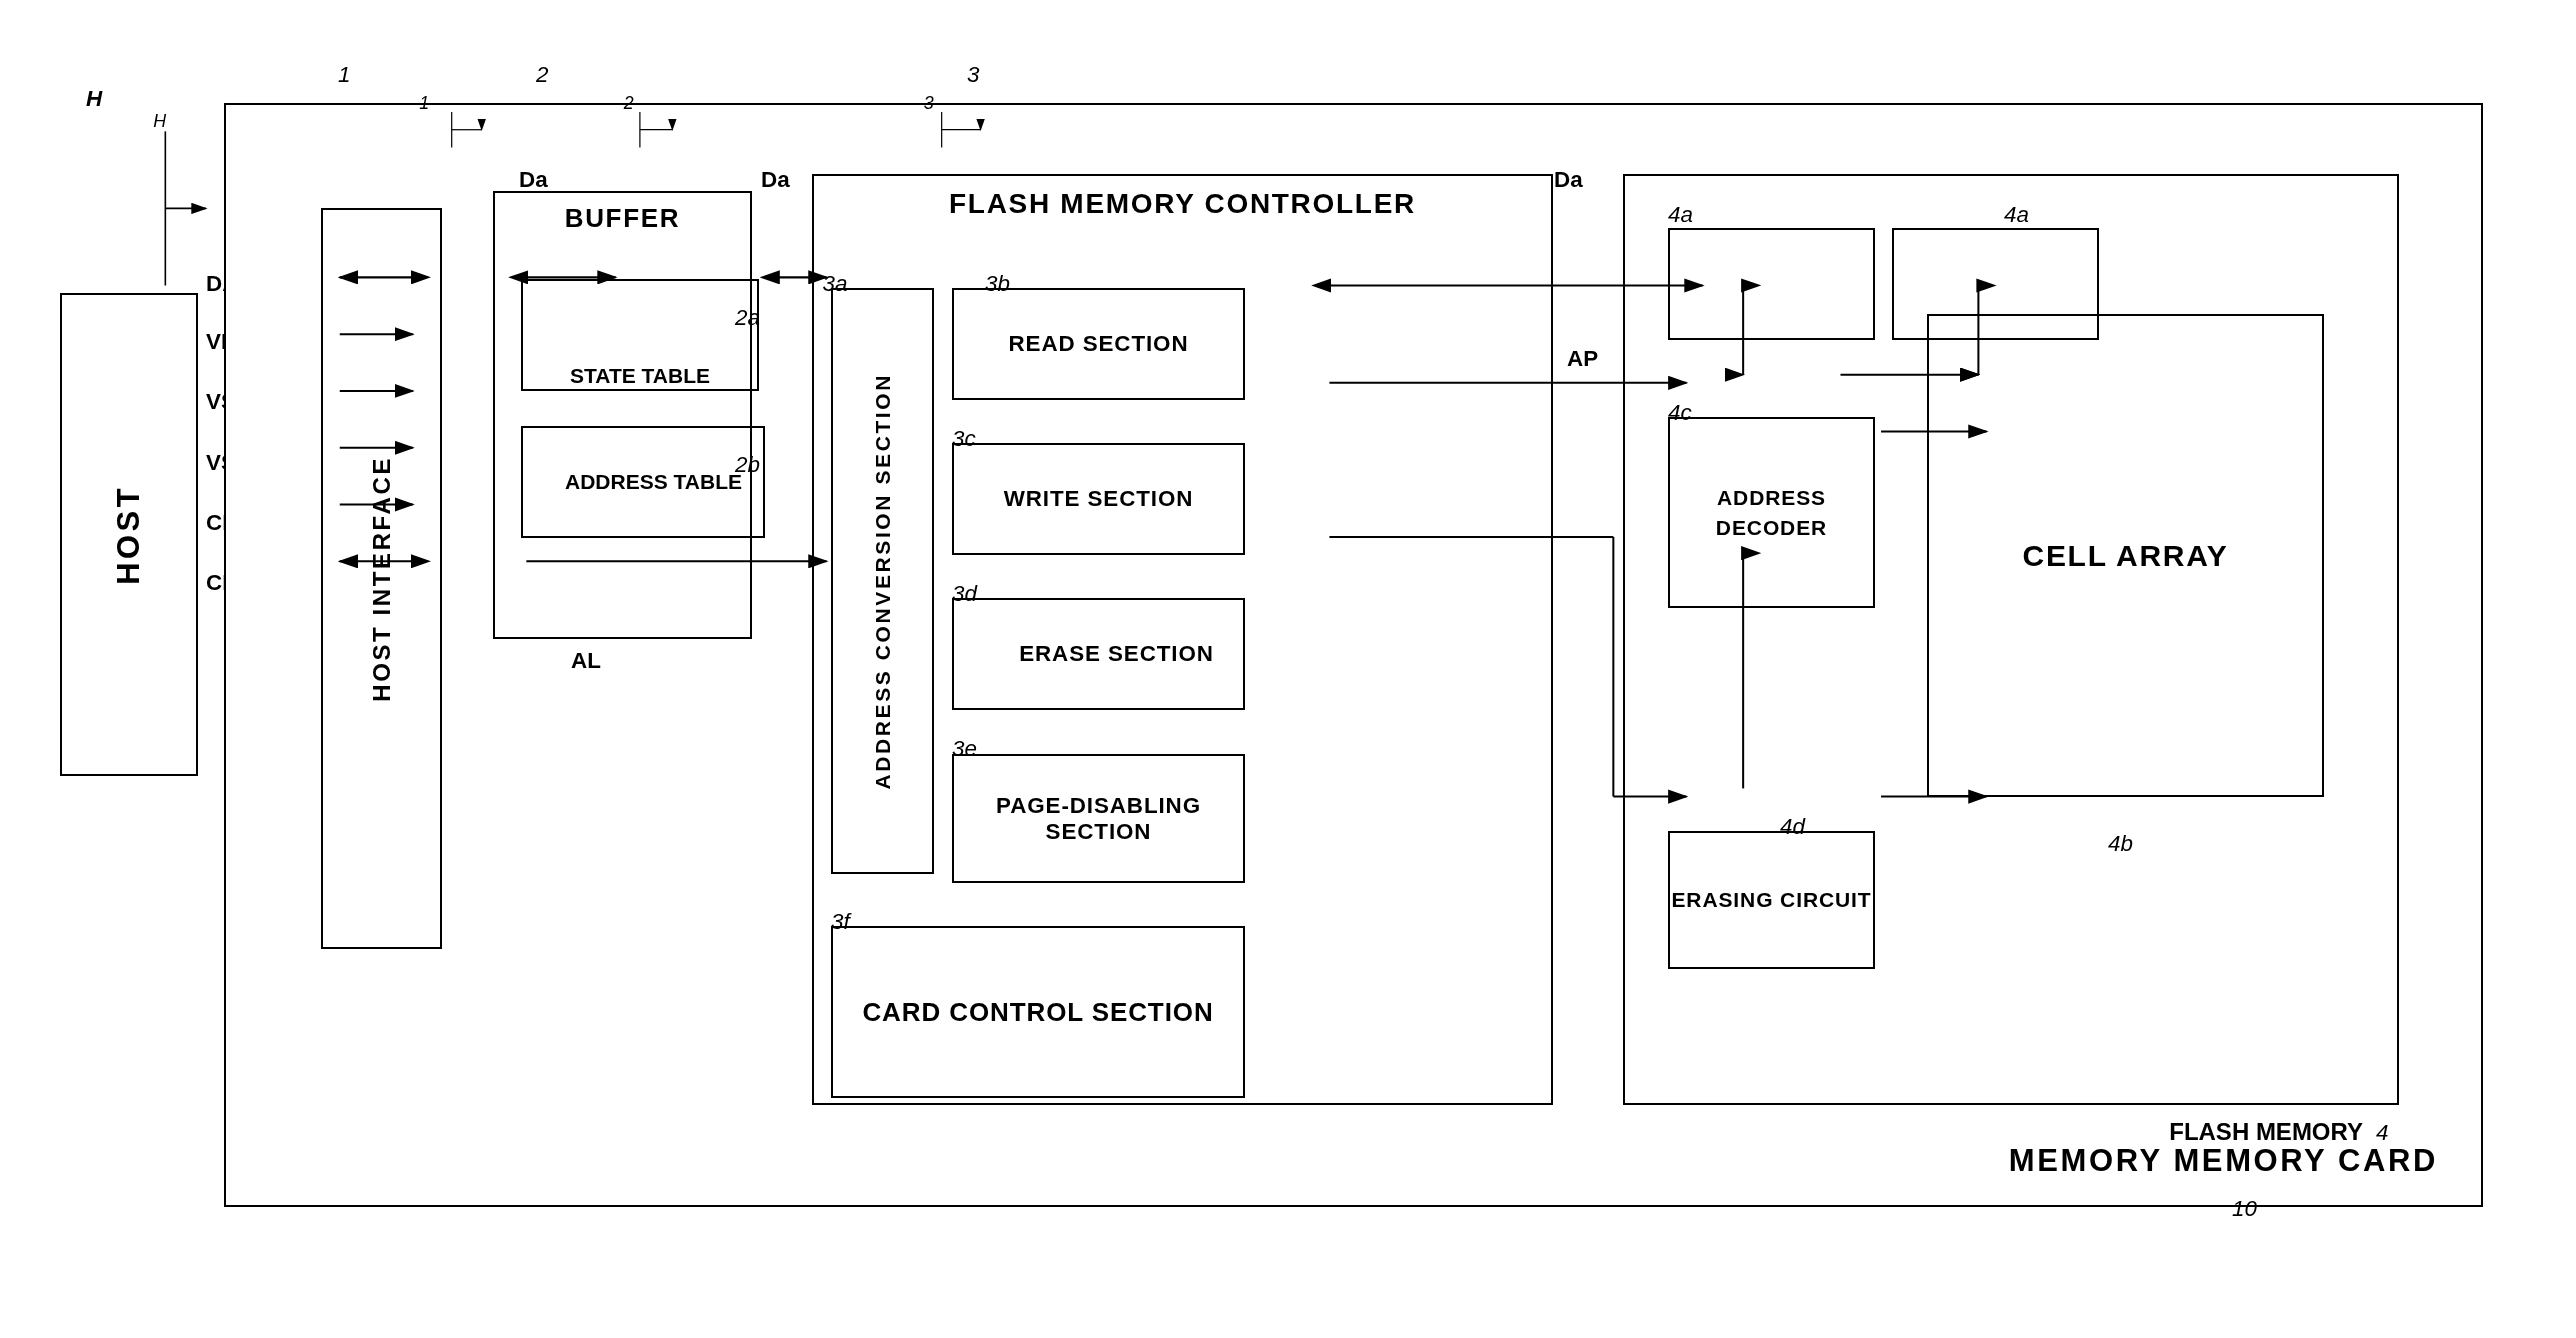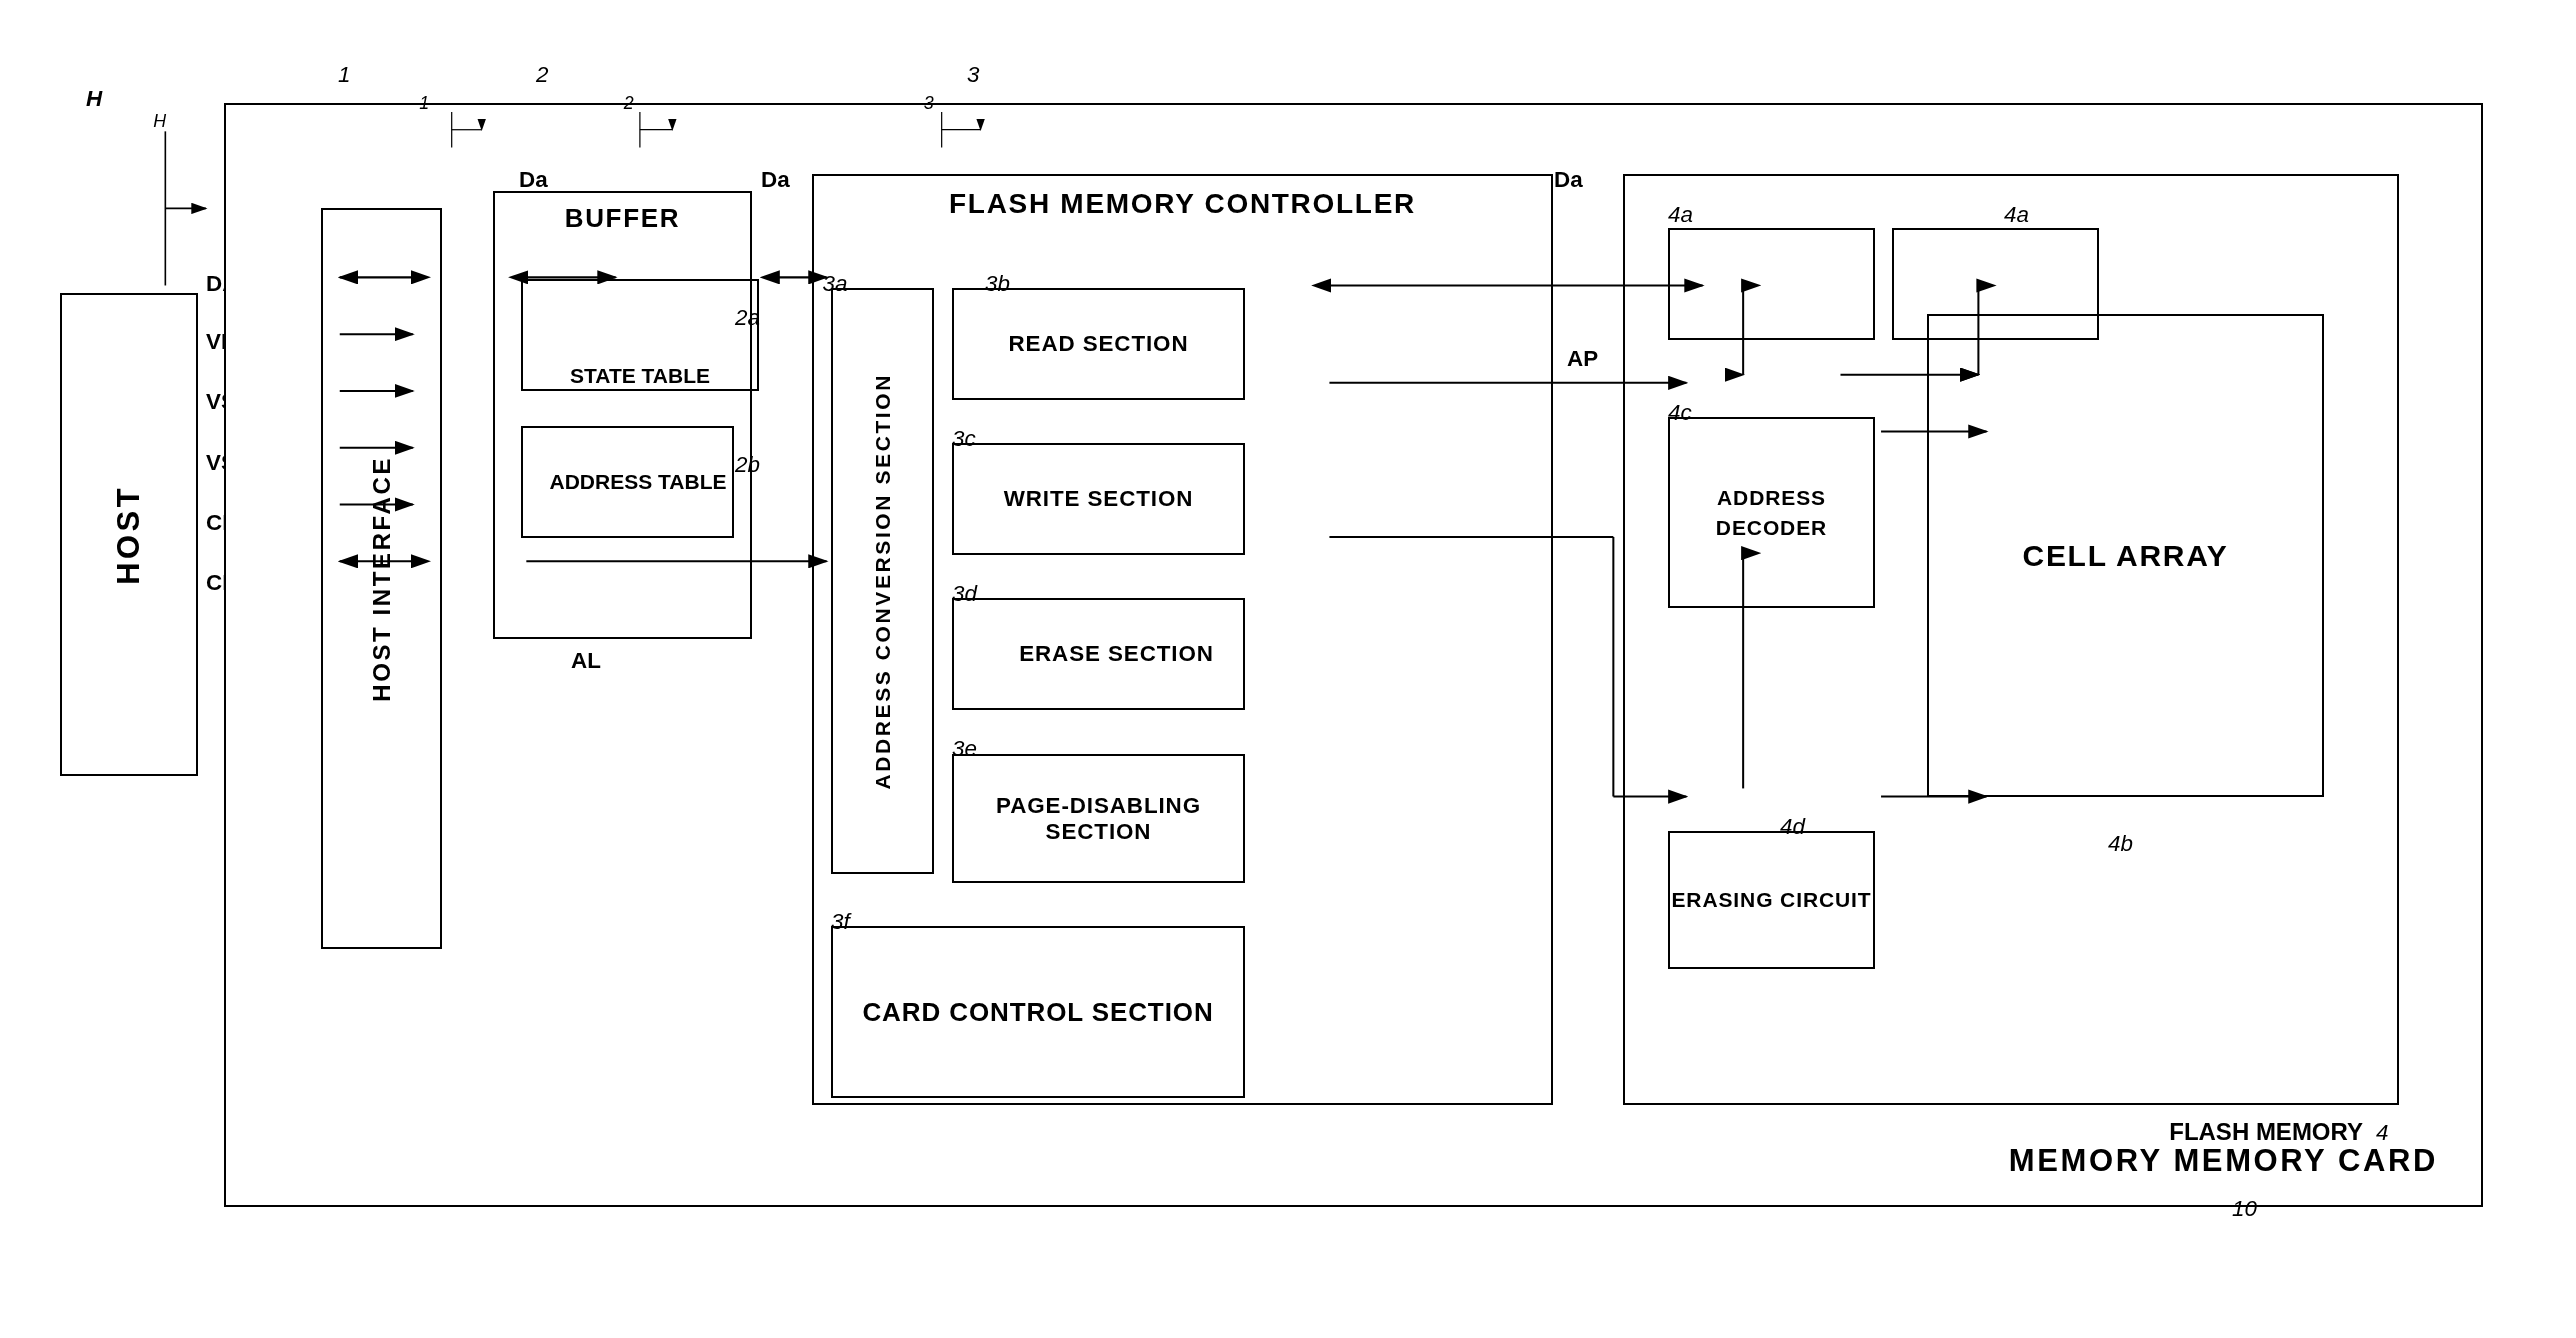--- a/index.html
+++ b/index.html
@@ -336,21 +336,21 @@
 
     <div class="buffer-box" style="position:absolute; top:86px; left:267px;">
       <div class="buffer-label">BUFFER</div>
 
       <div style="position:absolute; top:86px; left:26px; width:238px; height:112px; border:2.6px solid #000; display:flex; align-items:flex-end; justify-content:center;">
         <span class="state-table-label">STATE TABLE</span>
       </div>
 
       <div class="ref-num" style="position:absolute; top:112px; left:240px; font-style:italic;">2a</div>
 
-      <div style="position:absolute; top:233px; left:26px; width:213px; height:112px; border:2.6px solid #000; display:flex; align-items:center; justify-content:center;padding-left:21px;">
+      <div style="position:absolute; top:233px; left:26px; width:244px; height:112px; border:2.6px solid #000; display:flex; align-items:center; justify-content:center;padding-left:21px;">
         <span class="address-table-label">ADDRESS TABLE</span>
       </div>
 
       <div class="ref-num" style="position:absolute; top:259px; left:240px; font-style:italic;">2b</div>
     </div>
 
     <div class="label" style="position:absolute; top:62px; left:293px;">Da</div>
     <div class="label" style="position:absolute; top:62px; left:535px;">Da</div>
 
     <div class="label" style="position:absolute; top:543px; left:345px;">AL</div>

